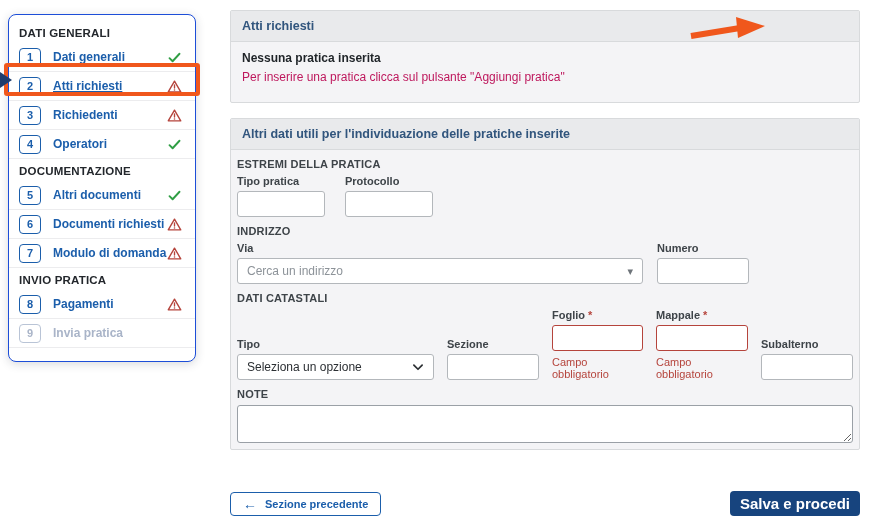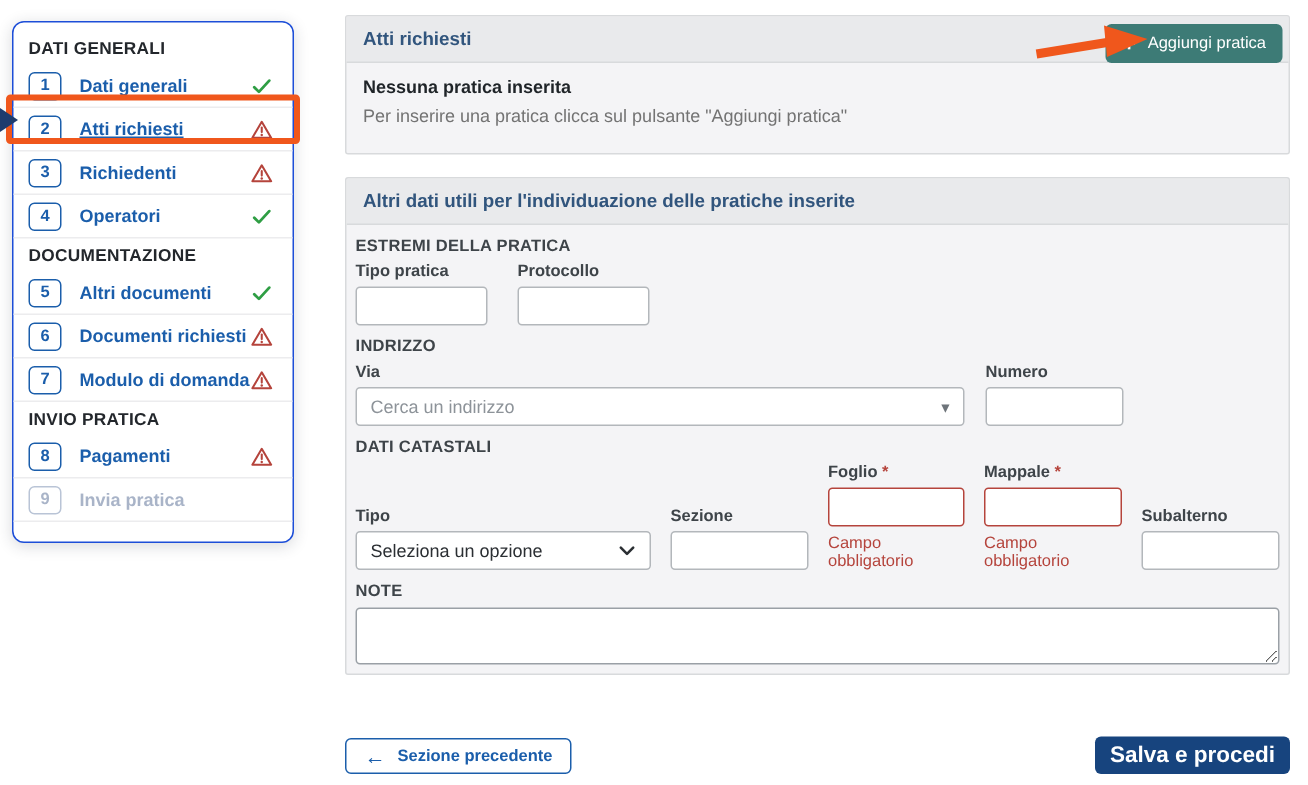--- a/index.html
+++ b/index.html
@@ -62,21 +62,21 @@
   .btn-add {
     position:absolute; top:5px; right:4px; height:26px;
     background:#3d7b76; color:#fff; border:none; border-radius:4px;
     font-family:"Liberation Sans",sans-serif; font-size:11px;
     display:flex; align-items:center; gap:8px; padding:0 11px; cursor:pointer;
   }
   .btn-add .plus { font-size:15px; font-weight:bold; line-height:1; }
 
   .empty-state { padding:9px 11px; }
   .empty-title { font-size:12px; font-weight:bold; color:#1f2428; margin-bottom:5px; }
-  .empty-hint { font-size:12px; color:#737373; }
+  .empty-hint { font-size:12px; color:#be185d; }
 
   .panel-body { padding:6px 6px 0 6px; }
   .sec-label {
     font-size:11px; font-weight:bold; color:#3e4449;
     margin:8px 0 5px 0; letter-spacing:.2px;
   }
   .sec-label.first { margin-top:2px; }
   .f-row { display:flex; align-items:flex-end; margin-bottom:8px; }
   .f-group { display:flex; flex-direction:column; }
   .f-label { font-size:11px; font-weight:bold; color:#3e4449; margin-bottom:4px; }
@@ -221,24 +221,20 @@
 
   <div class="highlight-box"></div>
   <div class="pointer-triangle"></div>
   <svg class="arrow-annotation" width="76" height="27">
     <line x1="1" y1="20" x2="50" y2="12" stroke="#f0571c" stroke-width="6"></line>
     <polygon points="46,1 75,10 48,22" fill="#f0571c"></polygon>
   </svg>
 
   <section class="panel panel-atti">
     <div class="panel-header">Atti richiesti</div>
-    <button class="btn-add">
-      <span class="plus">+</span>
-      <span>Aggiungi pratica</span>
-    </button>
     <div class="empty-state">
       <div class="empty-title">Nessuna pratica inserita</div>
       <div class="empty-hint">Per inserire una pratica clicca sul pulsante "Aggiungi pratica"</div>
     </div>
   </section>
 
   <section class="panel panel-altri">
     <div class="panel-header">Altri dati utili per l'individuazione delle pratiche inserite</div>
     <div class="panel-body">
 

